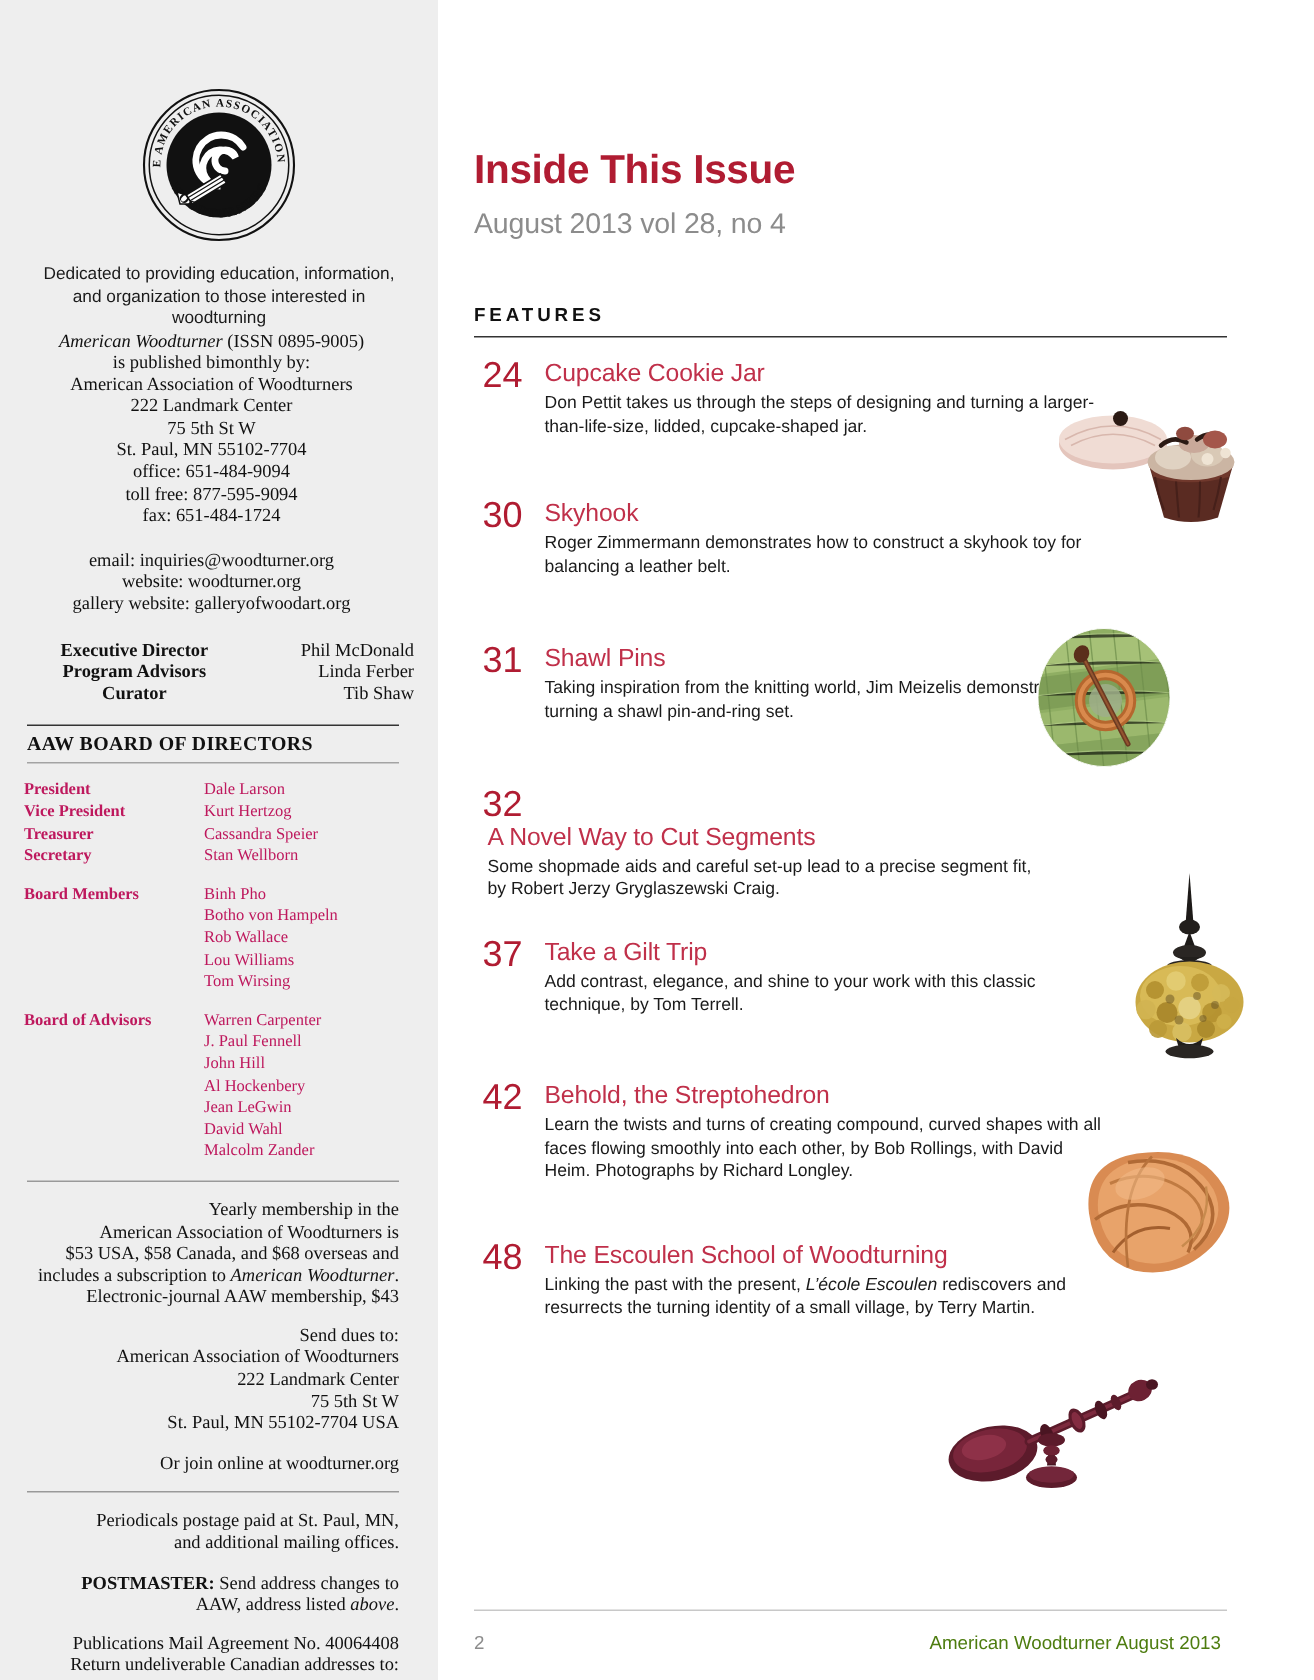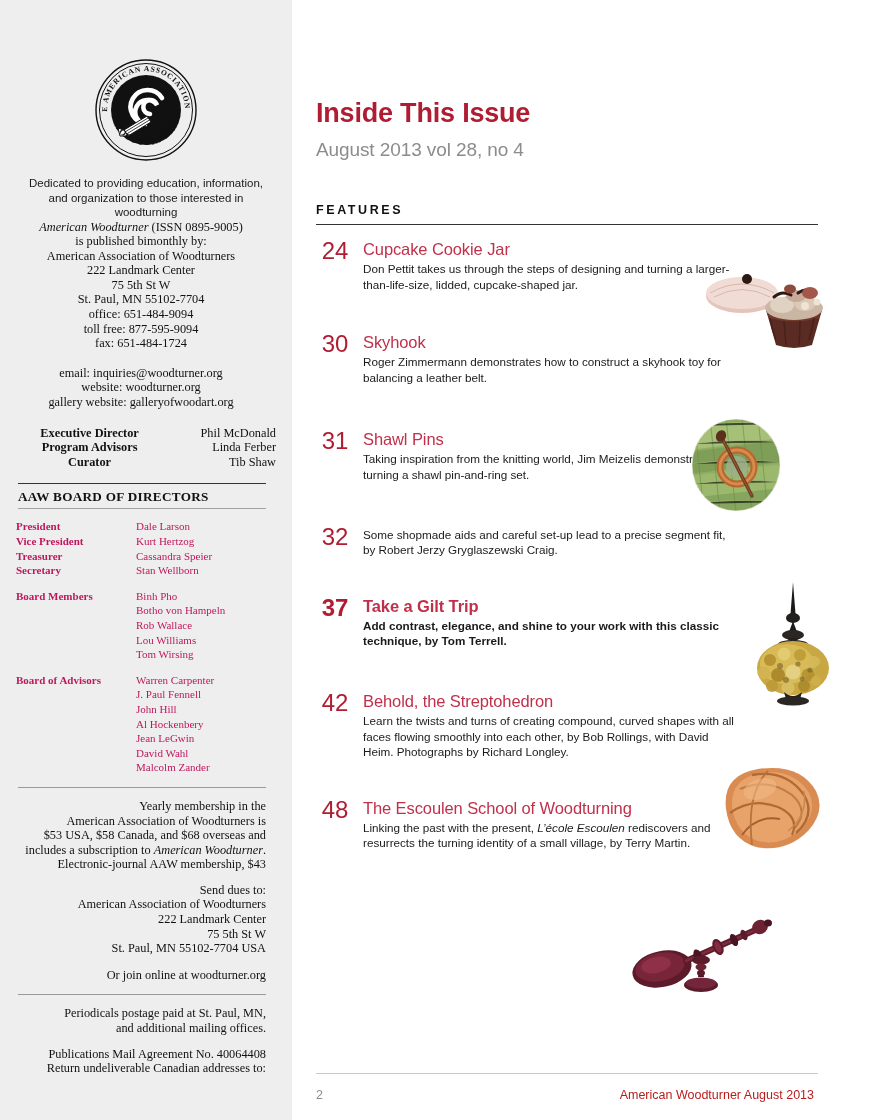--- a/index.html
+++ b/index.html
@@ -248,21 +248,21 @@
     right: 58px;
     bottom: 18px;
     display: flex;
     justify-content: space-between;
     align-items: baseline;
     font-family: "Liberation Sans", sans-serif;
     font-size: 12.5px;
     color: #8c8c8c;
   }
   .footer-row .pgno { color: #8c8c8c; }
-  .footer-row .ftxt { color: #b91c1c; padding-right: 4px; }
+  .footer-row .ftxt { color: #4d7c0f; padding-right: 4px; }
 </style>
 </head>
 <body>
 
 <div class="page">
 
   <div class="masthead-col">
 
     <div class="logo-wrap">
       <svg class="aaw-logo" width="104" height="104" viewBox="0 0 104 104">
@@ -406,20 +406,24 @@
       <div>Or join online at woodturner.org</div>
     </div>
 
     <div class="thin-rule"></div>
 
     <div class="note-block">
       <div>Periodicals postage paid at St. Paul, MN,</div>
       <div>and additional mailing offices.</div>
     </div>
 
+    <div class="note-block compact">
+      <div><span class="bold">POSTMASTER:</span><span> Send address changes to</span></div>
+      <div><span>AAW, address listed </span><span class="ital">above</span><span>.</span></div>
+    </div>
 
     <div class="note-block">
       <div>Publications Mail Agreement No. 40064408</div>
       <div>Return undeliverable Canadian addresses to:</div>
 
     </div>
 
   </div>
 
   <div class="main-col">
@@ -449,28 +453,29 @@
       </div>
 
       <div class="feature" style="margin-top:44px;">
         <div class="pg">31</div>
         <div class="body">
           <div class="ftitle">Shawl Pins</div>
           <div class="fdesc">Taking inspiration from the knitting world, Jim Meizelis demonstrates turning a shawl pin-and-ring set.</div>
         </div>
       </div>
 
-      <div class="feature" style="margin-top:42px;">
+      <div class="feature" style="margin-top:42px;flex-direction:column;">
         <div class="pg">32</div>
         <div class="body">
+          <div class="ftitle">A Novel Way to Cut Segments</div>
           <div class="fdesc">Some shopmade aids and careful set-up lead to a precise segment fit, by Robert Jerzy Gryglaszewski Craig.</div>
         </div>
       </div>
 
-      <div class="feature" style="margin-top:38px;font-weight:bold;">
+      <div class="feature" style="margin-top:24px;">
         <div class="pg">37</div>
         <div class="body">
           <div class="ftitle">Take a Gilt Trip</div>
           <div class="fdesc">Add contrast, elegance, and shine to your work with this classic technique, by Tom Terrell.</div>
         </div>
       </div>
 
       <div class="feature" style="margin-top:42px;">
         <div class="pg">42</div>
         <div class="body">

